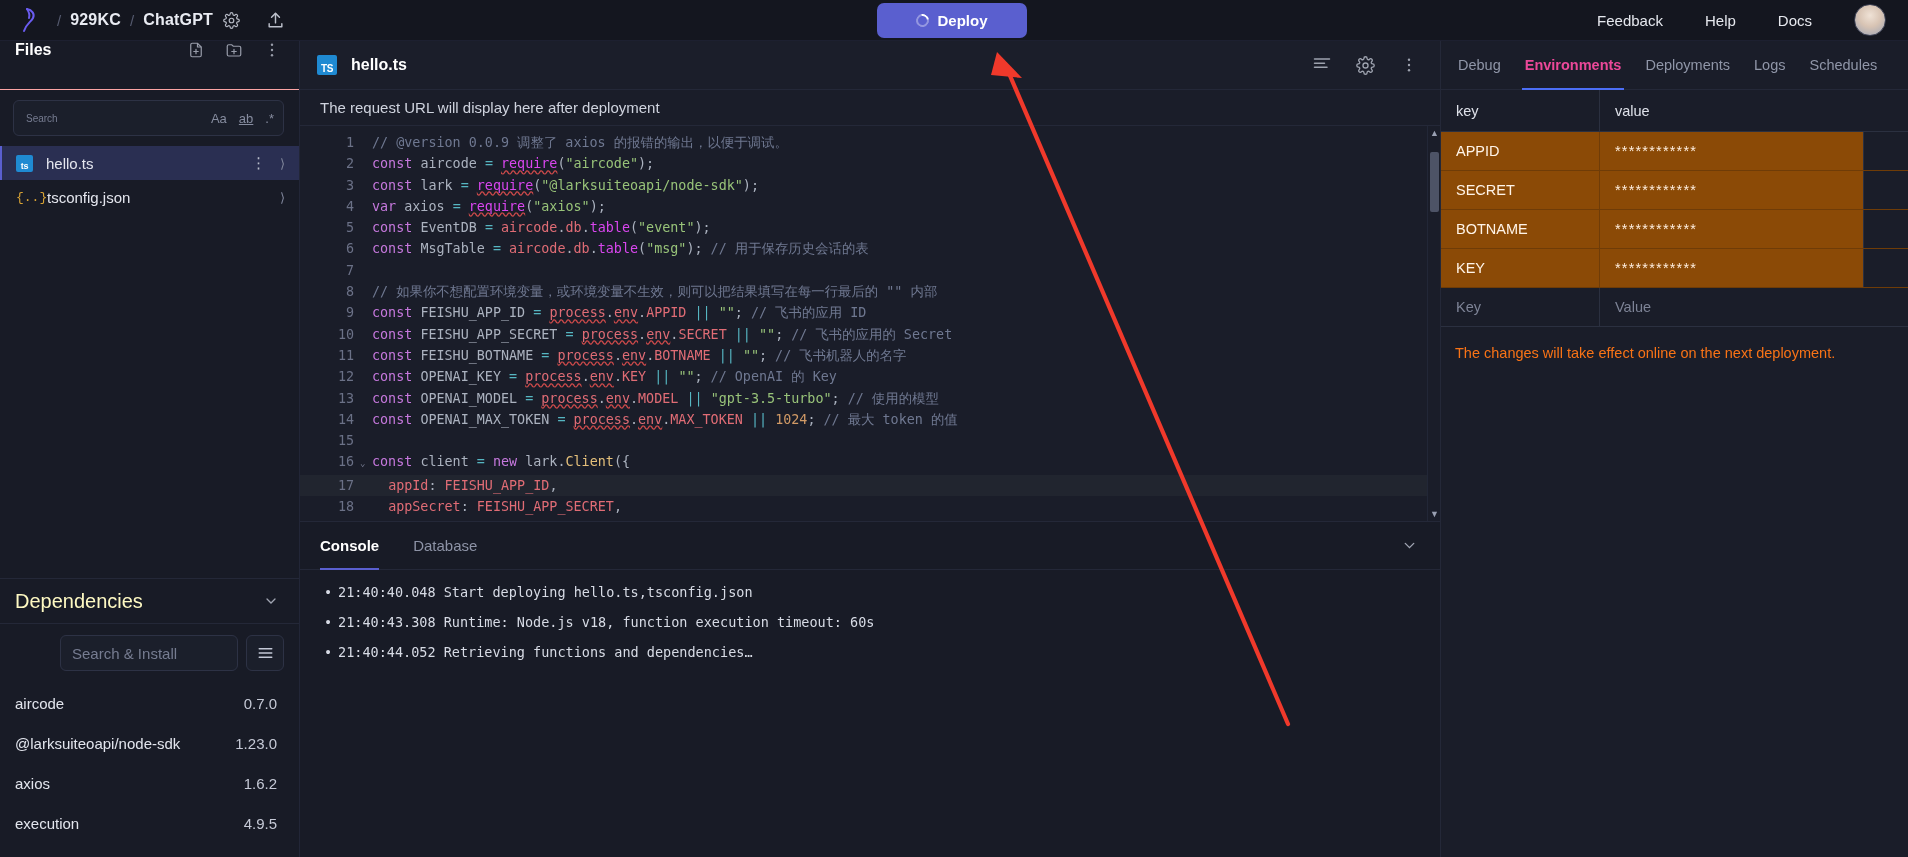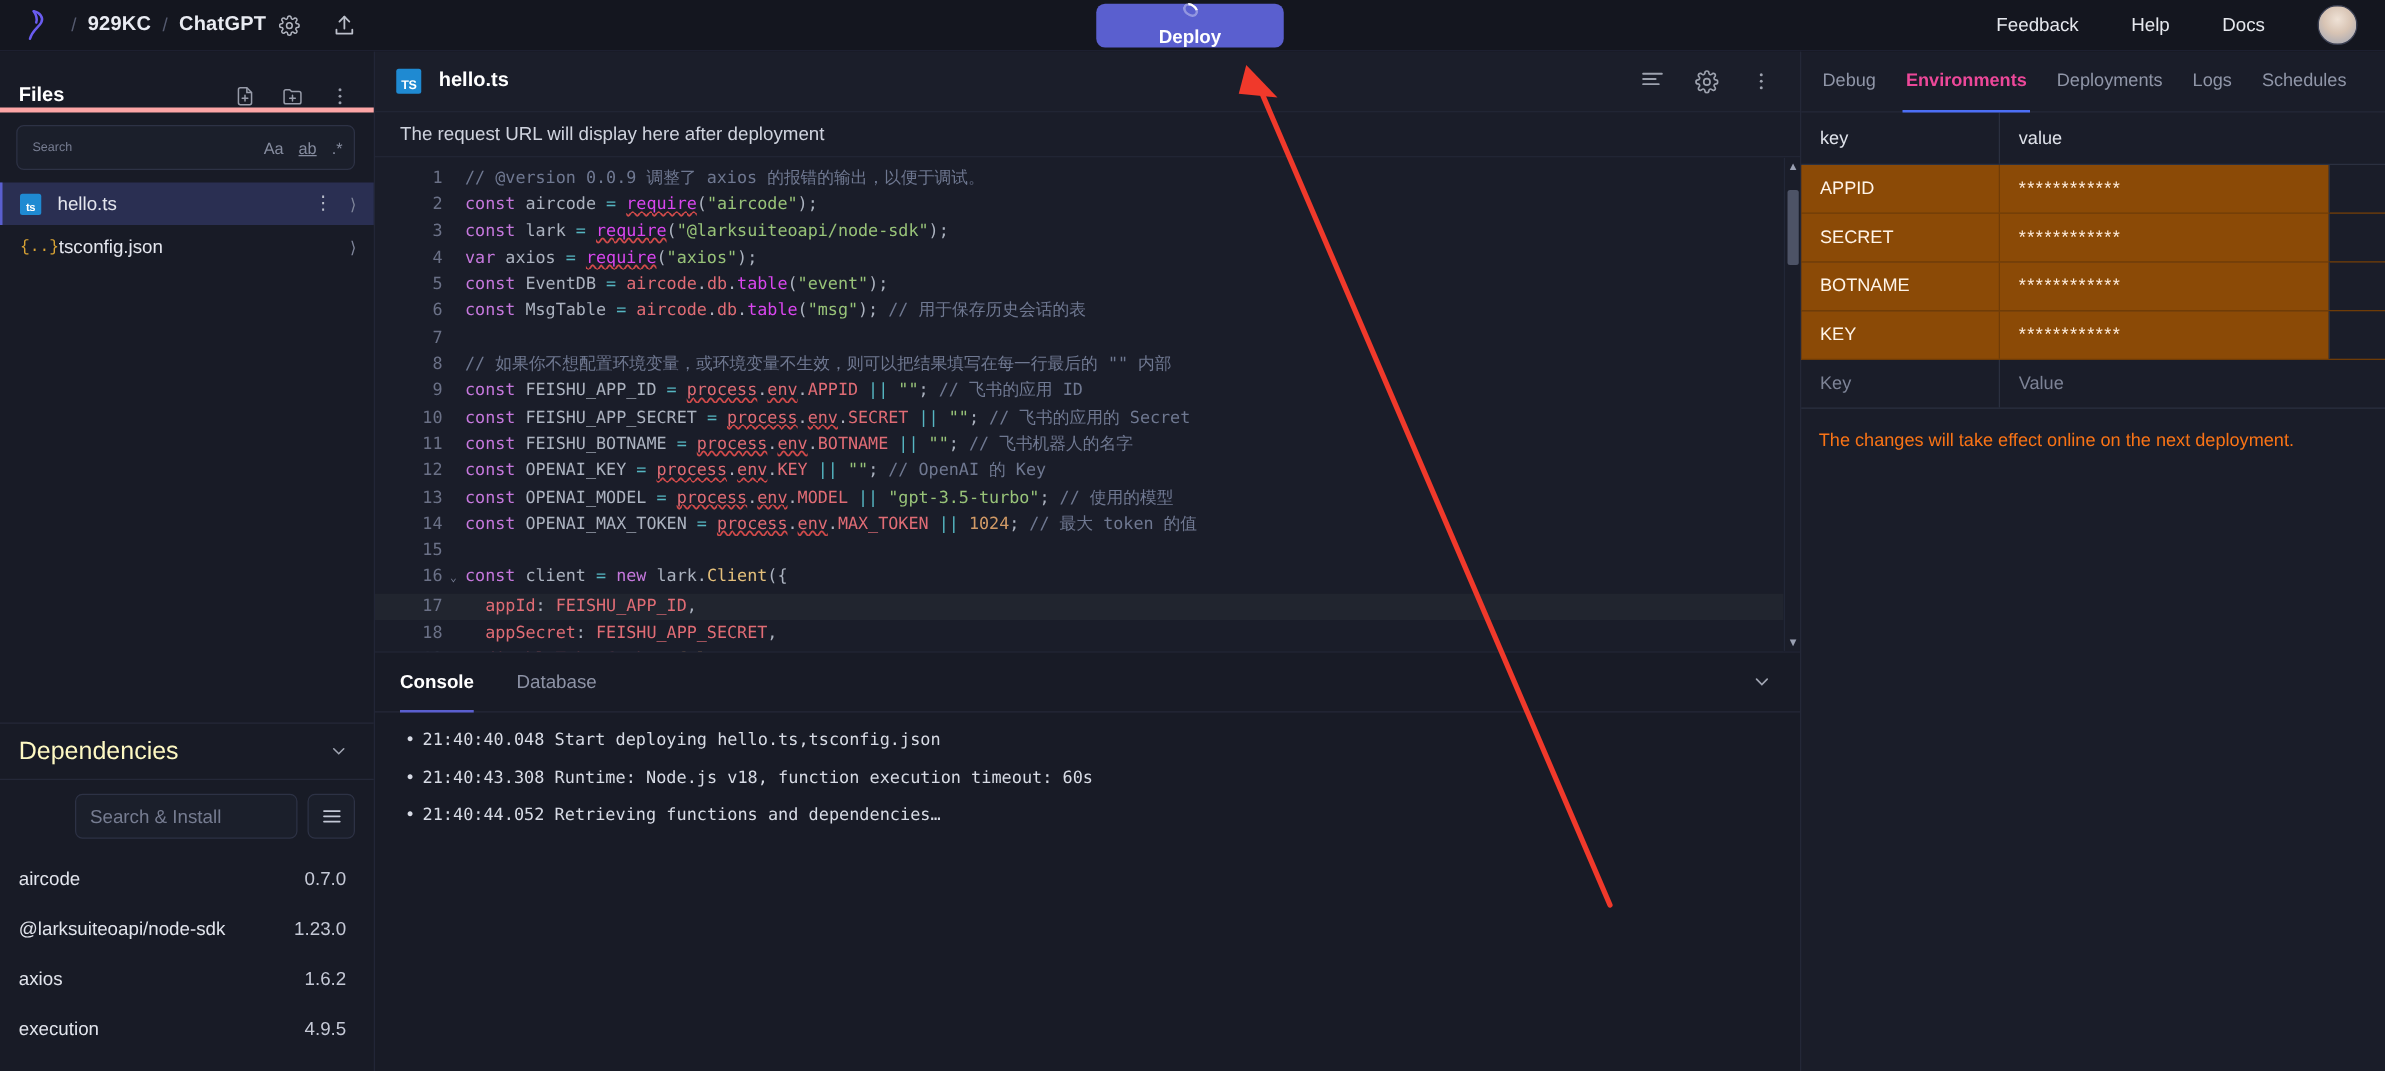--- a/index.html
+++ b/index.html
@@ -29,21 +29,20 @@
   .share-top { margin-left: 26px; width: 18px; height: 18px; opacity: .9; display:inline-block;}
 
   .deploy-wrap { position: absolute; left: 877px; top: 3px; }
   .deploy-btn {
     width: 150px; height: 35px;
     background: #5a5fcf; border: none; border-radius: 7px;
     color: #fff; font-size: 15px; font-weight: 600;
     display: flex; align-items: center; justify-content: center; gap: 8px;
     cursor: pointer;
     font-family: "Liberation Sans", sans-serif;
-    flex-direction: column;
   }
   .spinner {
     width: 13px; height: 13px; border-radius: 50%;
     border: 2px solid rgba(255,255,255,.35);
     border-top-color: #fff;
     transform: rotate(35deg);
     display: inline-block;
   }
   .topright { margin-left: auto; display: flex; align-items: center; gap: 42px; }
   .tr-link { font-size: 15px; color: #e6e8ee; cursor: pointer; }
@@ -58,22 +57,22 @@
   .body { flex: 1; display: flex; min-height: 0; }
 
   
   .sidebar {
     width: 300px; min-width: 300px;
     background: #181b26;
     border-right: 1px solid #222637;
     display: flex; flex-direction: column;
   }
   .side-head {
-    height: 49px; display: flex; align-items: flex-end;
-    padding: 0 18px 0 15px; border-bottom: 4px solid #fca5a5;
+    height: 49px; display: flex; align-items: flex-start;
+    padding: 0 18px 0 15px; border-bottom: 1px solid #fca5a5;
   }
   .side-title { font-size: 16px; font-weight: 700; color: #fff; }
   .side-head-icons { margin-left: auto; display: flex; align-items: center; gap: 20px; }
   .hicon { width: 18px; height: 18px; opacity: .75; cursor: pointer; display:block; }
 
   .searchbox-wrap { padding: 10px 15px 8px 13px; }
   .searchbox {
     height: 36px; border: 1px solid #2d3245; border-radius: 6px;
     background: #1b1f2b; display: flex; align-items: center; padding: 0 9px 0 12px;
   }

